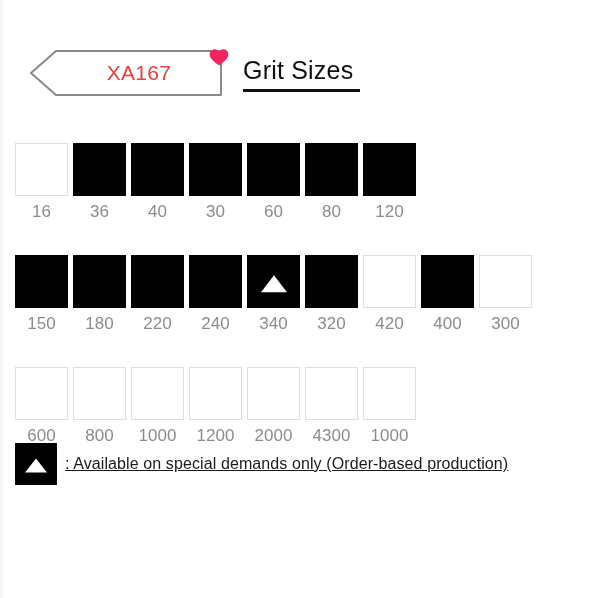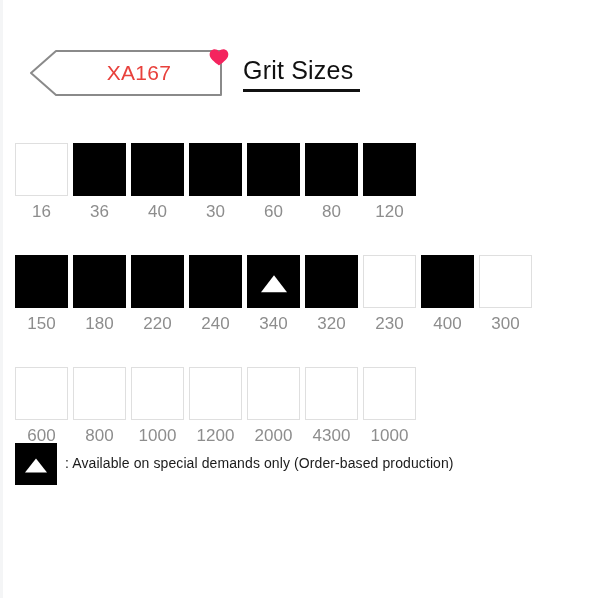--- a/index.html
+++ b/index.html
@@ -144,24 +144,25 @@
     position: relative;
     margin-right: 8px;
     margin-top: 2px;
   }
   .legend-swatch .tri {
     border-left-width: 11px;
     border-right-width: 11px;
     border-bottom-width: 14px;
   }
   .legend-text {
-    font-size: 14px;
+    font-size: 16px;
     color: #1b1b1b;
     line-height: 45px;
     letter-spacing: .1px;
+    text-decoration: underline;
   }
 </style>
 </head>
 <body>
 
 <div class="page">
 
   <div class="edge-strip"></div>
 
   <div class="header">
@@ -239,21 +240,21 @@
             <span class="tri"></span>
           </div>
           <div class="grit-label">340</div>
         </div>
         <div class="grit-cell">
           <div class="swatch filled"></div>
           <div class="grit-label">320</div>
         </div>
         <div class="grit-cell">
           <div class="swatch empty"></div>
-          <div class="grit-label">230</div>
+          <div class="grit-label">420</div>
         </div>
         <div class="grit-cell">
           <div class="swatch filled"></div>
           <div class="grit-label">400</div>
         </div>
         <div class="grit-cell">
           <div class="swatch empty"></div>
           <div class="grit-label">300</div>
         </div>
       </div>

